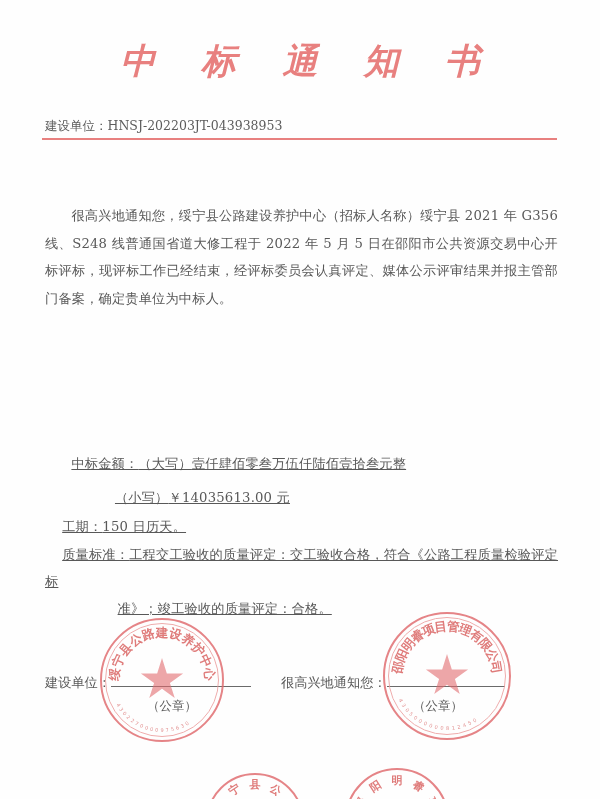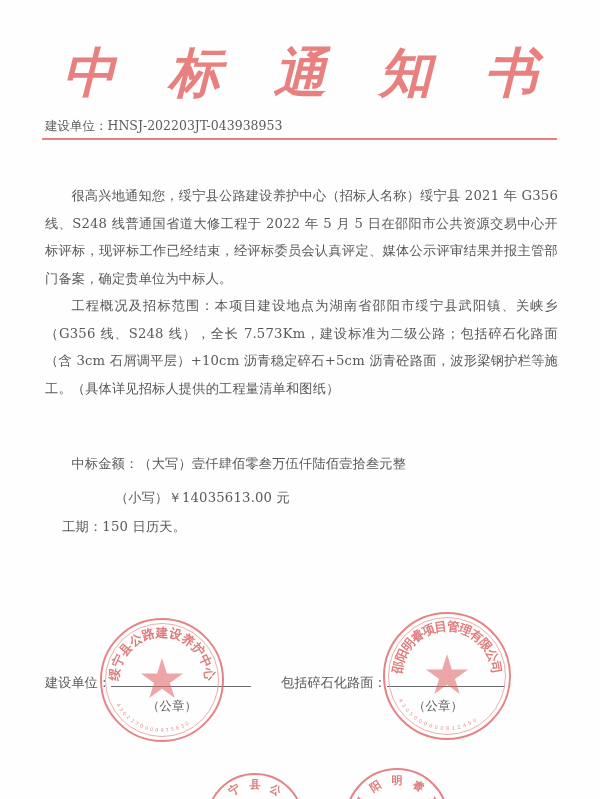--- a/index.html
+++ b/index.html
@@ -18,21 +18,21 @@
   }
 
   
   #title {
     position: absolute;
     left: 0;
     top: 38px;
     width: 600px;
     text-align: center;
     font-family: "DejaVu Serif", "Liberation Serif", serif;
-    font-size: 53px;
+    font-size: 35px;
     font-weight: 700;
     letter-spacing: 17px;
     text-indent: 17px;
     color: #e8807f;
     font-style: italic;
     white-space: nowrap;
   }
 
   
   #bidno {
@@ -72,37 +72,39 @@
   .para {
     position: absolute;
     left: 45px;
     width: 513px;
     font-size: 13.2px;
     line-height: 27.5px;
     text-align: justify;
     text-justify: inter-ideograph;
     color: #585858;
     letter-spacing: 0.2px;
+    margin-top: 20px;
   }
   .para.indent { text-indent: 2em; }
 
   #para1 { top: 182px; }
   #para2 { top: 292px; }
 
   
   .detail {
     position: absolute;
     left: 45px;
     width: 513px;
     font-size: 13.2px;
     line-height: 27px;
     color: #585858;
     letter-spacing: 0.2px;
     text-align: justify;
     text-justify: inter-ideograph;
+    text-decoration: underline;
   }
   #amount-upper { top: 450px; text-indent: 2em; }
   #amount-lower { top: 484px; text-indent: 5.3em; }
   #duration     { top: 513px; text-indent: 1.3em; }
   #quality      { top: 541px; text-indent: 1.3em; padding-left: 0; }
   #quality .cont { display: block; text-indent: 5.5em; }
 
   
   #sig-row {
     position: absolute;
@@ -231,42 +233,45 @@
 
   <div id="bidno">
     <span>建设单位：</span><span class="num">HNSJ-202203JT-043938953</span>
   </div>
 
   <div id="rule"></div>
 
 
   <div class="para indent" id="para1">很高兴地通知您，绥宁县公路建设养护中心（招标人名称）绥宁县 2021 年 G356 线、S248 线普通国省道大修工程于 2022 年 5 月 5 日在邵阳市公共资源交易中心开标评标，现评标工作已经结束，经评标委员会认真评定、媒体公示评审结果并报主管部门备案，确定贵单位为中标人。</div>
 
-  <div class="para indent" id="para2">工程概况及招标范围：本项目建设地点为湖南省邵阳市绥宁县武阳镇、关峡乡（G356 线、S248 线），全长 7.573Km，建设标准为二级公路；包括碎石化路面（含 3cm 石屑调平层）+10cm 沥青稳定碎石+5cm 沥青砼路面，波形梁钢护栏等施工。（具体详见招标人提供的工程量清单和图纸）</div>
 
   <div class="detail" id="amount-upper">
     <span>中标金额：</span><span>（大写）</span><span>壹仟肆佰零叁万伍仟陆佰壹拾叁元整</span>
   </div>
 
   <div class="detail" id="amount-lower">
     <span>（小写）</span><span>￥14035613.00 元</span>
   </div>
 
   <div class="detail" id="duration">
     <span>工期：</span><span>150 日历天。</span>
   </div>
 
+  <div class="detail" id="quality">
+    <span>质量标准：</span><span>工程交工验收的质量评定：交工验收合格，符合《公路工程质量检验评定标</span>
+    <span class="cont">准》；竣工验收的质量评定：合格。</span>
+  </div>
 
   <div id="sig-row">
     <div class="sig-block left">
       <span class="sig-label">建设单位：</span><span class="sig-line l"></span>
       <span class="sig-seal-note">（公章）</span>
     </div>
     <div class="sig-block right">
-      <span class="sig-label">包括碎石化路面：</span><span class="sig-line r"></span>
+      <span class="sig-label">很高兴地通知您：</span><span class="sig-line r"></span>
       <span class="sig-seal-note">（公章）</span>
     </div>
   </div>
 
   <div class="seal" id="seal-left">
     <div class="ring"></div>
     <div class="ring2"></div>
     <div class="star"></div>
     <div class="arc-text">
         <span style="font-size: 12.5px; transform: translate(-50%, -50%) translate(-46.6497px, -5.72786px) rotate(277deg);">绥</span>

